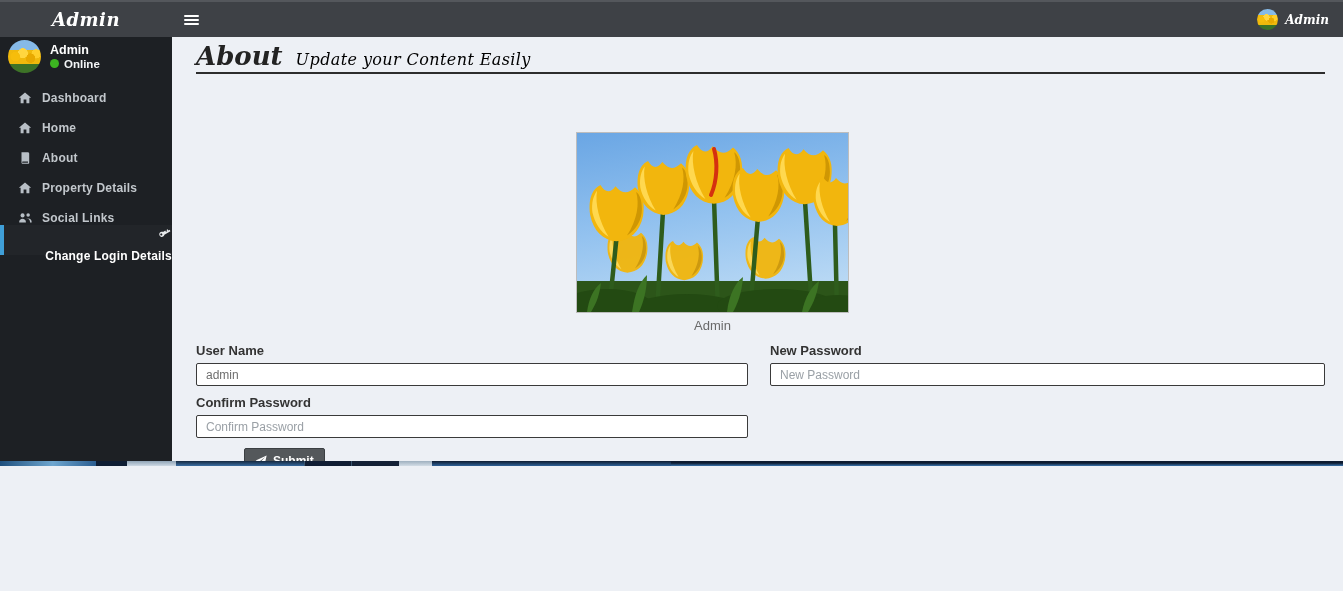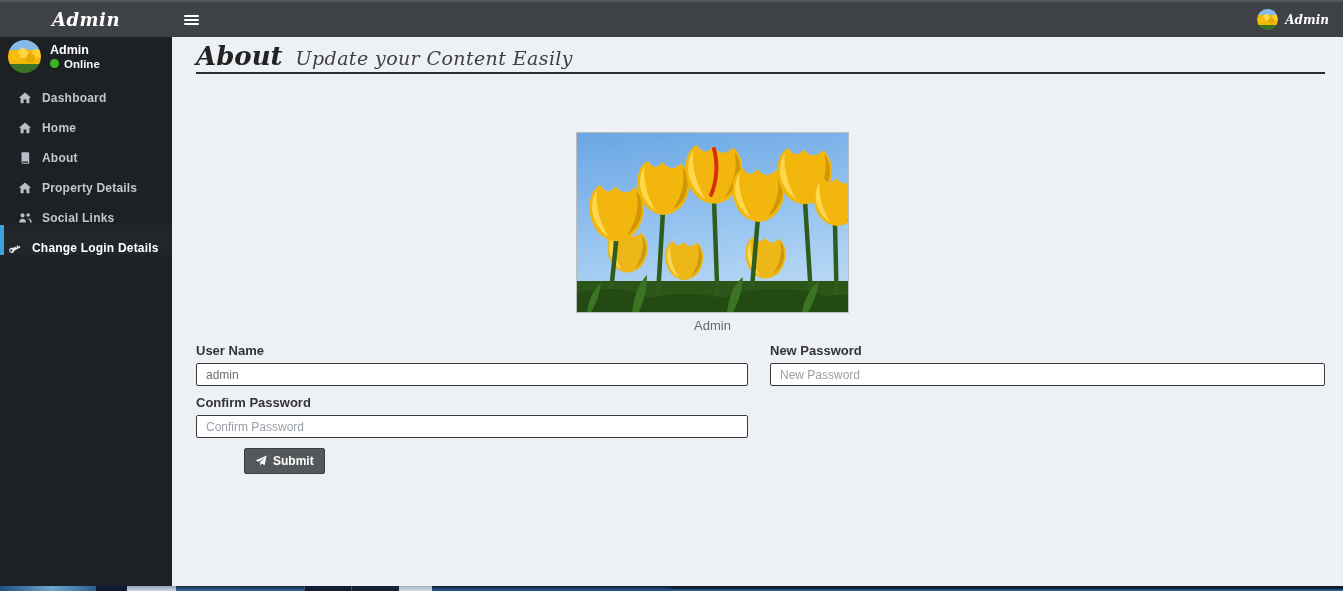--- a/index.html
+++ b/index.html
@@ -1,18 +1,18 @@
 <!DOCTYPE html>
 <html><head>
 <meta charset="utf-8">
 <style>
   * { margin:0; padding:0; box-sizing:border-box; }
   html,body { width:1343px; height:591px; overflow:hidden; background:#edf0f5;
               font-family:"Liberation Sans", sans-serif; }
-  .page { width:1343px; height:591px; display:flex; flex-direction:column; }
+  .page { width:1343px; height:466px; display:flex; flex-direction:column; }
 
   
   .topbar { height:37px; background:#3e4146; border-top:2px solid #54575c;
             display:flex; align-items:center; flex:0 0 auto; }
   .brand-area { width:172px; height:100%; display:flex; align-items:center; justify-content:center; }
   .brand { color:#fff; font-family:"DejaVu Serif", serif; font-style:italic; font-weight:bold;
            font-size:18px; letter-spacing:.5px; cursor:pointer; }
   .hamburger { width:38px; height:100%; display:flex; flex-direction:column; gap:2px;
                align-items:center; justify-content:center; cursor:pointer; }
   .hamburger .bar { width:15px; height:2px; background:#fff; border-radius:1px; }
@@ -41,31 +41,31 @@
   .user-panel { display:flex; align-items:center; gap:9px; padding:3px 0 3px 8px; height:38px; }
   .user-texts { display:flex; flex-direction:column; gap:1px; }
   .user-name { color:#fff; font-size:12.5px; font-weight:bold; }
   .user-status { display:flex; align-items:center; gap:5px; color:#f2f4f6; font-size:11.5px; font-weight:bold; }
   .dot { width:9px; height:9px; border-radius:50%; background:#3cb521; }
   .menu { list-style:none; }
   .menu-item { height:30px; display:flex; align-items:flex-end; gap:10px; padding-left:15px;
                font-size:12px; font-weight:600; letter-spacing:.2px; cursor:pointer;
                border-left:3px solid transparent; }
   .menu-item svg { width:14px; height:14px; fill:#b8bfc6; flex:0 0 auto; }
-  .menu-item.active { background:#222529; border-left:4px solid #3f9fd8; padding-left:4px; color:#fff; }
+  .menu-item.active { background:#222529; border-left:4px solid #3f9fd8; padding-left:4px; color:#fff;flex-direction:column; }
   .menu-item.active svg { fill:#e8eaec; }
 
   
   .main { flex:1; background:#edf0f5; padding:0 18px 0 24px; overflow:hidden; }
   .content-header { display:flex; align-items:baseline; gap:13px; padding-top:6px;
                     padding-bottom:3px; border-bottom:2px solid #2d2d2d; }
   .content-title { font-family:"DejaVu Serif", serif; font-style:italic; font-weight:bold;
                    font-size:26px; line-height:26px; color:#232323; }
   .content-subtitle { font-family:"DejaVu Serif", serif; font-style:italic;
-                      font-size:19px; color:#404040; letter-spacing:.4px; }
+                      font-size:16px; color:#000000; letter-spacing:.4px; }
 
   .image-block { width:273px; margin:58px 0 0 380px; }
   .tulip-photo { width:273px; height:181px; border:1px solid #bdbdbd; display:block; background:#fff; }
   .photo-caption { text-align:center; font-size:13px; color:#696969; margin-top:5px; }
 
   .edit-form { margin-top:10px; }
   .form-row { display:flex; gap:22px; }
   .col-l { width:552px; }
   .col-r { width:555px; }
   .field-label { display:block; font-size:13px; font-weight:bold; color:#333; margin-bottom:5px; }

